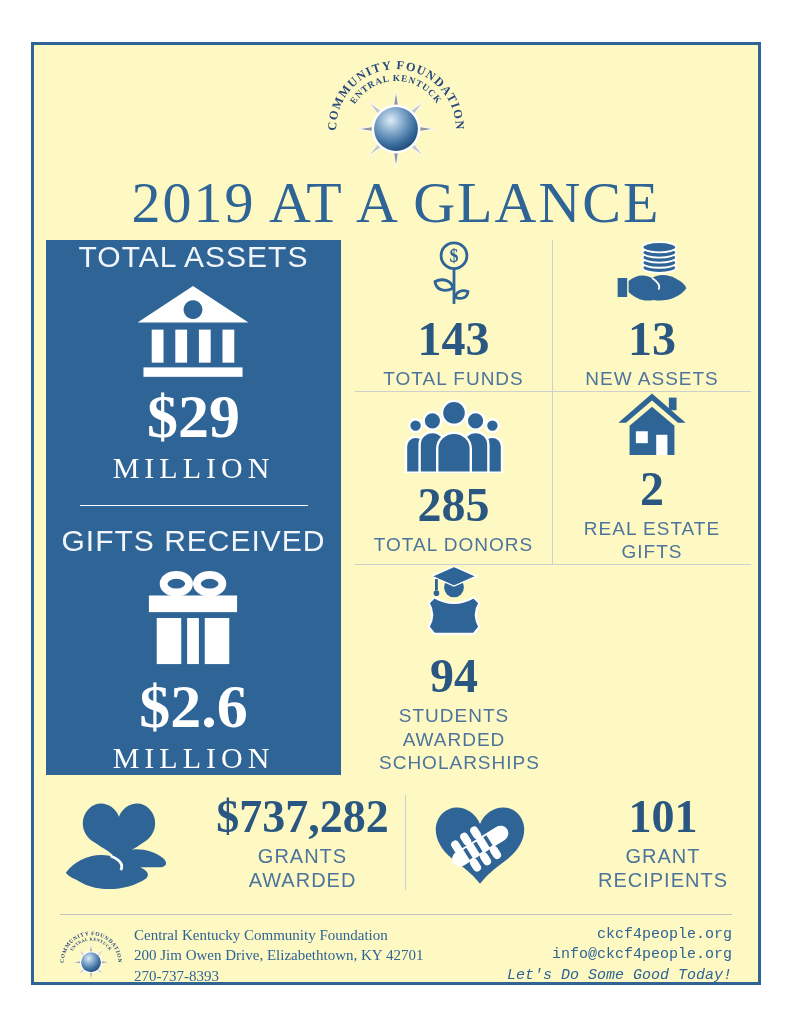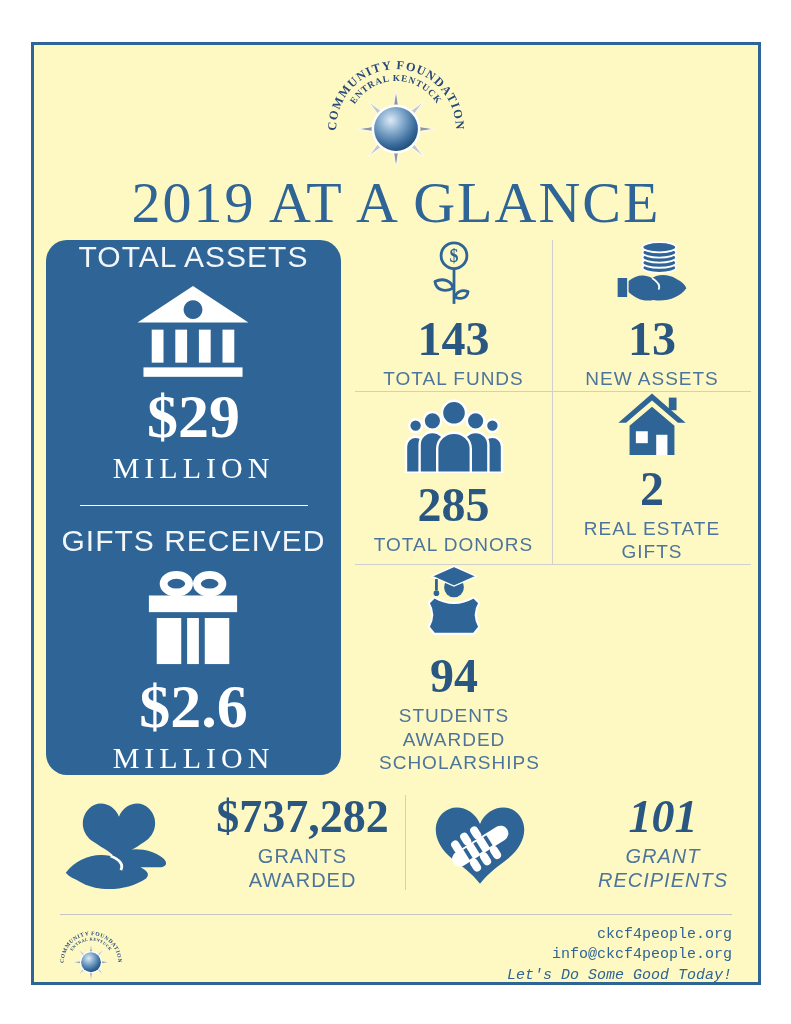--- a/index.html
+++ b/index.html
@@ -8,21 +8,21 @@
   .frame { position:absolute; left:31px; top:42px; width:730px; height:943px; border:3px solid #2e6496; background:#fef9c3; }
 
   
   .logo-main { position:absolute; top:4px; left:50%; transform:translateX(-50%); width:138px; height:128px; }
   .title { position:absolute; top:124px; left:0; width:100%; text-align:center;
            font-family:"Liberation Serif", serif; font-size:58px; letter-spacing:2px; color:#2e6496; }
 
   
   .assets-panel { position:absolute; left:12px; top:195px; width:295px; height:535px;
                   background:#2e6496; color:#fff; display:flex; flex-direction:column;
-                  align-items:center; justify-content:center; text-align:center;border-radius:21px; }
+                  align-items:center; justify-content:center; text-align:center; }
   .panel-section { display:flex; flex-direction:column; align-items:center; }
   .panel-label { font-size:30px; letter-spacing:1px; color:#f2f6fa; font-weight:400; }
   .panel-icon { margin:12px 0 6px 0; }
   .panel-value { font-family:"Liberation Serif", serif; font-weight:bold; font-size:62px; line-height:1.05; }
   .panel-unit { font-family:"Liberation Serif", serif; font-size:30px; letter-spacing:5px; margin-top:2px; }
   .panel-divider { width:228px; height:1px; background:#fff; margin:20px 0 18px 0; }
 
   
   .stats-grid { position:absolute; left:321px; top:195px; width:396px; height:535px;
                 display:grid; grid-template-columns:198px 198px; grid-template-rows:152px 173px 210px; }
@@ -30,21 +30,21 @@
   .cell.col1 { border-right:1px solid #cfcfcf; }
   .cell.row1, .cell.row2 { border-bottom:1px solid #cfcfcf; }
   .stat-value { font-family:"Liberation Serif", serif; font-weight:bold; font-size:48px; color:#2a5781; line-height:1; margin-top:8px; }
   .stat-label { font-size:19px; letter-spacing:1px; color:#4d749c; line-height:1.25; margin-top:4px; }
   .w170 { max-width:178px; } .w150 { max-width:150px; } .w190 { max-width:190px; }
 
   
   .bottom-row { position:absolute; left:12px; top:735px; width:705px; height:125px; }
   .bottom-half { position:absolute; top:0; height:125px; display:flex; align-items:center; justify-content:center; gap:39px; }
   .bh-left { left:0; width:358px; }
-  .bh-right { left:372px; width:333px;font-style:italic; }
+  .bh-right { left:372px; width:333px; }
   .bottom-divider { position:absolute; left:359px; top:15px; width:1px; height:95px; background:#cfcfcf; }
   .bottom-text { display:flex; flex-direction:column; align-items:center; text-align:center; }
   .bottom-value { font-family:"Liberation Serif", serif; font-weight:bold; font-size:46px; color:#2a5781; line-height:1; }
   .bottom-label { font-size:20px; letter-spacing:1px; color:#4d749c; line-height:1.2; margin-top:4px; max-width:170px; }
 
   
   .footer-rule { position:absolute; left:26px; top:869px; width:672px; height:1px; background:#c4c4c4; }
   .footer { position:absolute; left:26px; top:880px; width:672px; display:flex; justify-content:space-between; align-items:center; }
   .footer-left { display:flex; align-items:center; gap:12px; }
   .logo-footer { width:62px; height:58px; flex:0 0 auto; }
@@ -244,20 +244,25 @@
         </div>
       </div>
     </div>
 
     <div class="footer-rule"></div>
     <div class="footer">
       <div class="footer-left">
         <svg class="logo-footer">
             <use href="#ckcf-logo"></use>
           </svg>
+        <div class="footer-address">
+          <div>Central Kentucky Community Foundation</div>
+          <div>200 Jim Owen Drive, Elizabethtown, KY 42701</div>
+          <div>270-737-8393</div>
+        </div>
       </div>
       <div class="footer-contact">
         <div>ckcf4people.org</div>
         <div>info@ckcf4people.org</div>
         <div class="tagline">Let's Do Some Good Today!</div>
       </div>
     </div>
 
   </div>
 </div>

